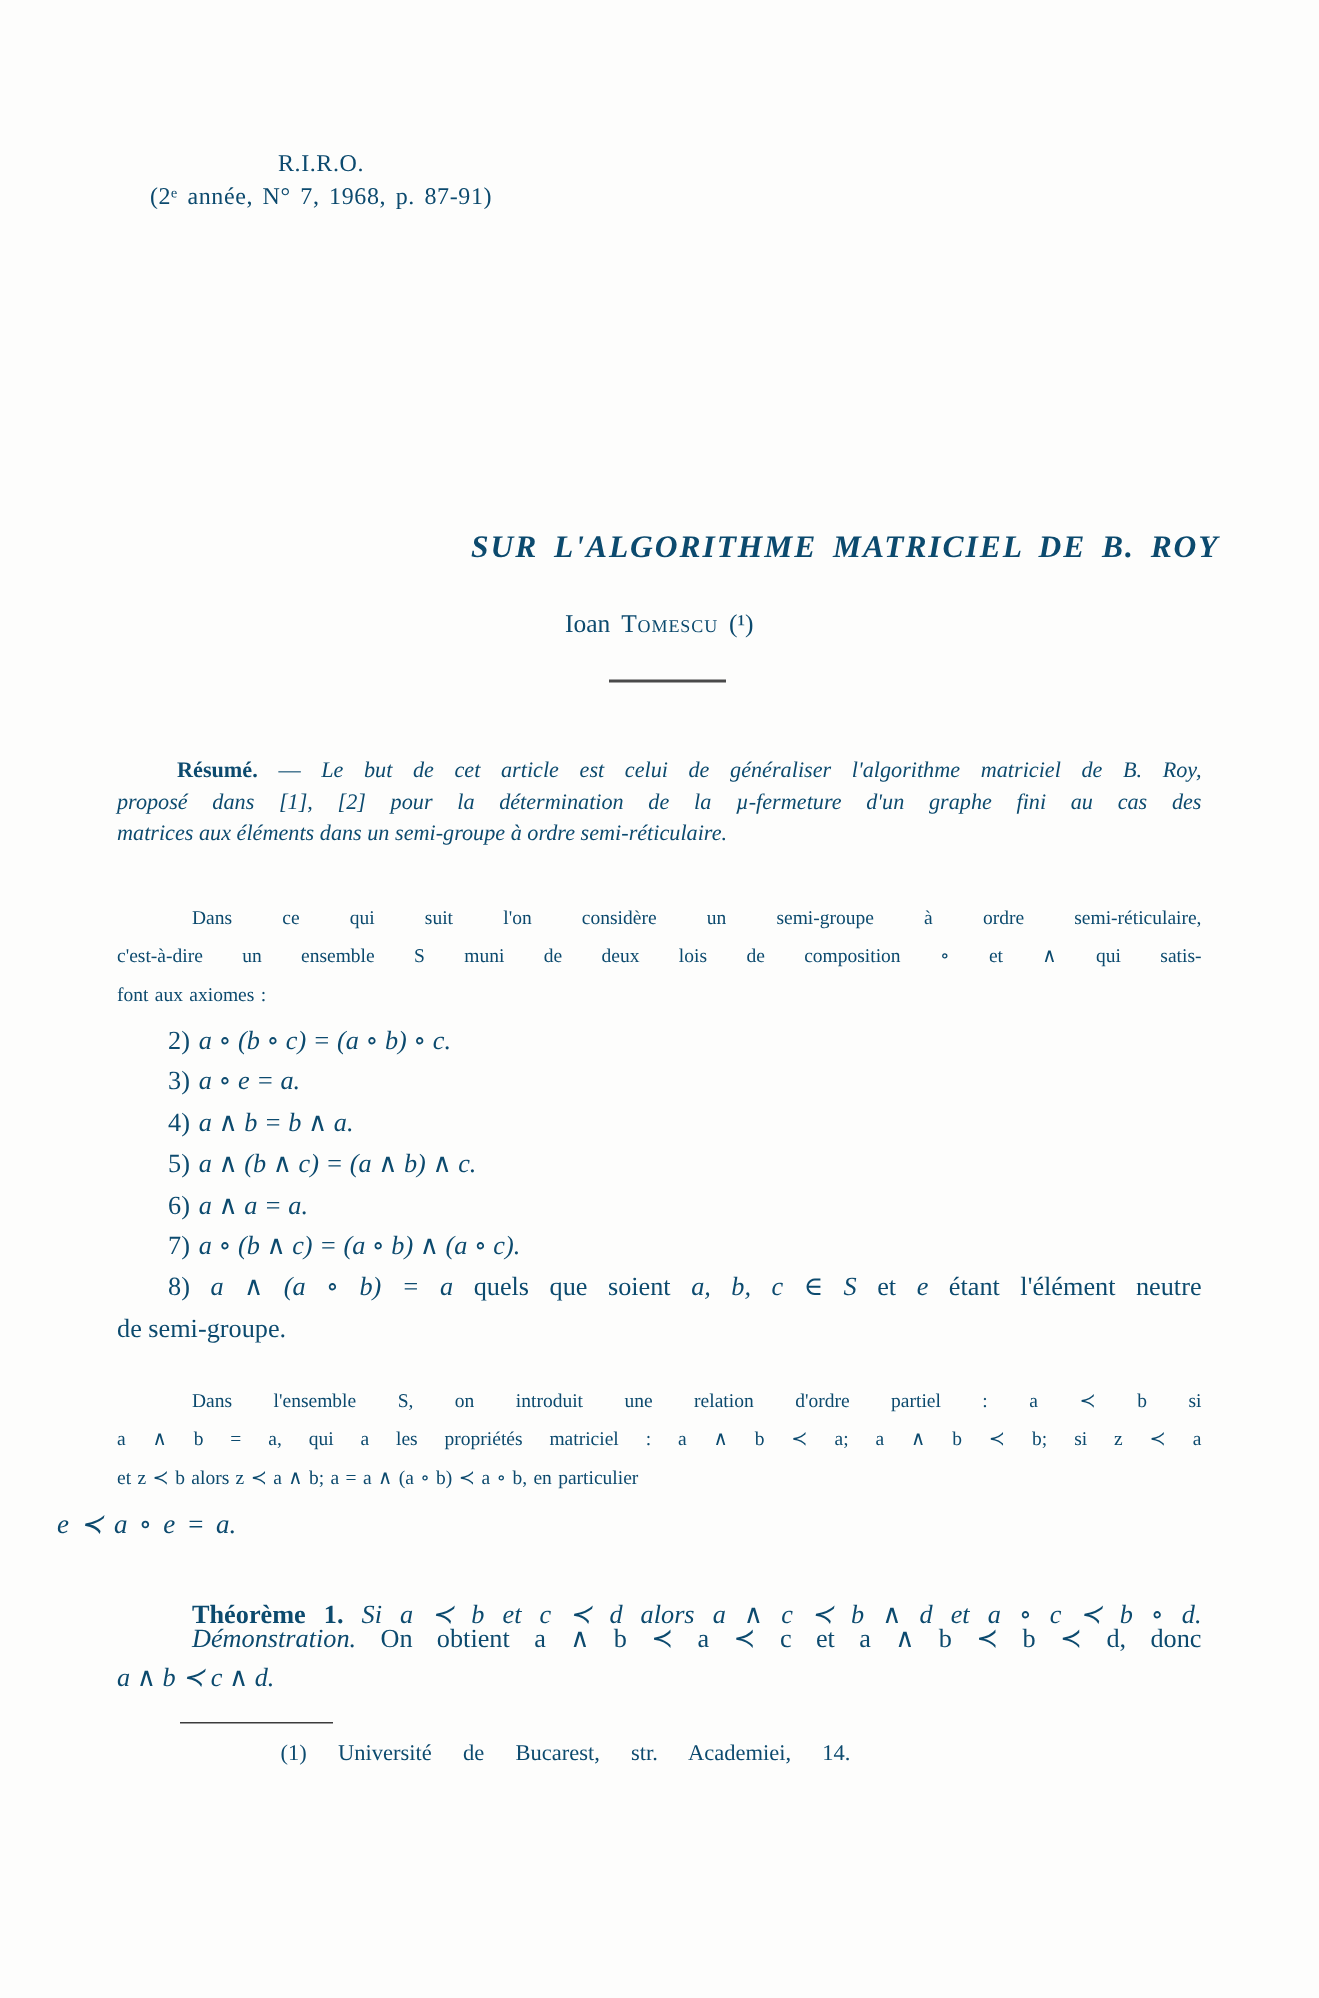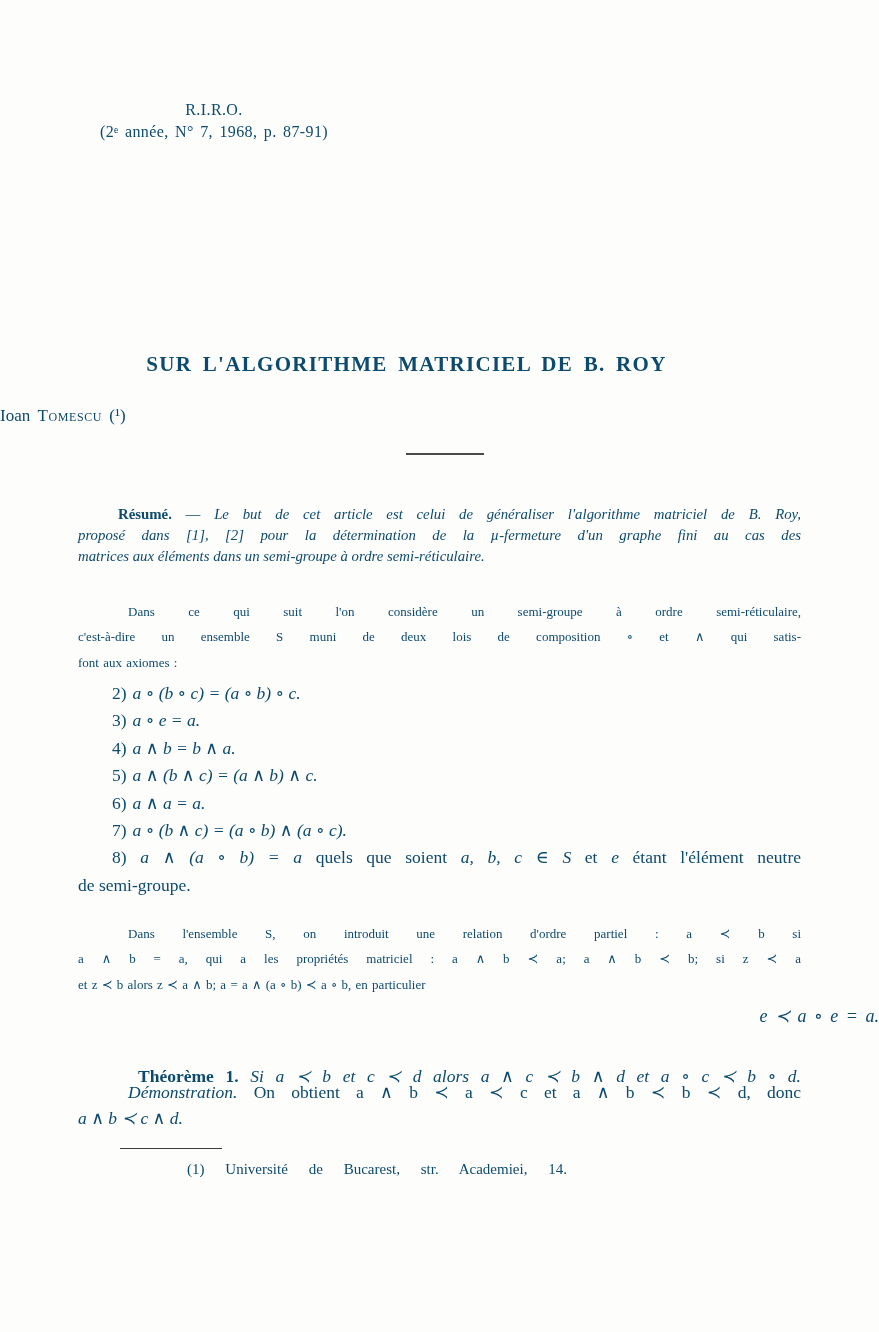--- a/index.html
+++ b/index.html
@@ -15,26 +15,26 @@
   }
   
   .journal-header {
     position: absolute; top: 99px; left: 84px; width: 260px;
     text-align: center; font-size: 16px; line-height: 22px;
     letter-spacing: 0.4px; word-spacing: 2px;
   }
   
   .title {
     position: absolute; top: 352px; left: 0; width: 813px; margin: 0;
-    text-align: center; font-size: 21px; font-weight: 700;
-    letter-spacing: 1.3px; word-spacing: 4px;
+    text-align: right; font-size: 21px; font-weight: 700;
+    letter-spacing: 1.3px; word-spacing: 4px; font-style: italic;
   }
   .author {
     position: absolute; top: 406px; left: 0; width: 879px;
-    font-size: 17px; word-spacing: 3px;
+    text-align: center; font-size: 17px; word-spacing: 3px;
   }
   .sc { font-variant: small-caps; letter-spacing: 0.6px; }
   .divider {
     position: absolute; top: 453px; left: 406px; width: 78px; height: 0;
     border-top: 2px solid #4a4a4a;
   }
   
   .abstract {
     position: absolute; top: 504px; left: 78px; width: 723px;
     font-size: 14.8px; line-height: 21px;
@@ -55,29 +55,29 @@
     font-size: 17.5px; line-height: 27.4px;
   }
   .axiom { padding-left: 34px; }
   .axiom .num { font-style: normal; margin-right: 6px; }
   .m { font-style: italic; }
   .axiom8-l1 { text-indent: 34px; }
   
   .equation {
     position: absolute; top: 1005px; left: 0; width: 879px;
     box-sizing: border-box; padding-left: 38px;
-    text-align: right; font-size: 18px; font-style: italic;
+    text-align: left; font-size: 18px; font-style: italic;
     word-spacing: 3px;
   }
   
   .theorem {
     position: absolute; top: 1046px; left: 78px; width: 723px;
     font-size: 17.5px; line-height: 25px;
   }
-  .thm-label { font-weight: 700; margin-left: 10px; }
+  .thm-label { font-weight: 700; }
   .thm-text { font-style: italic; }
   .demo {
     position: absolute; top: 1079px; left: 78px; width: 723px;
     font-size: 17.5px; line-height: 26px;
   }
   .demo-label { font-style: italic; }
   
   .footnote-rule {
     position: absolute; top: 1148px; left: 120px; width: 102px; height: 0;
     border-top: 1.5px solid #3c3c3c;

